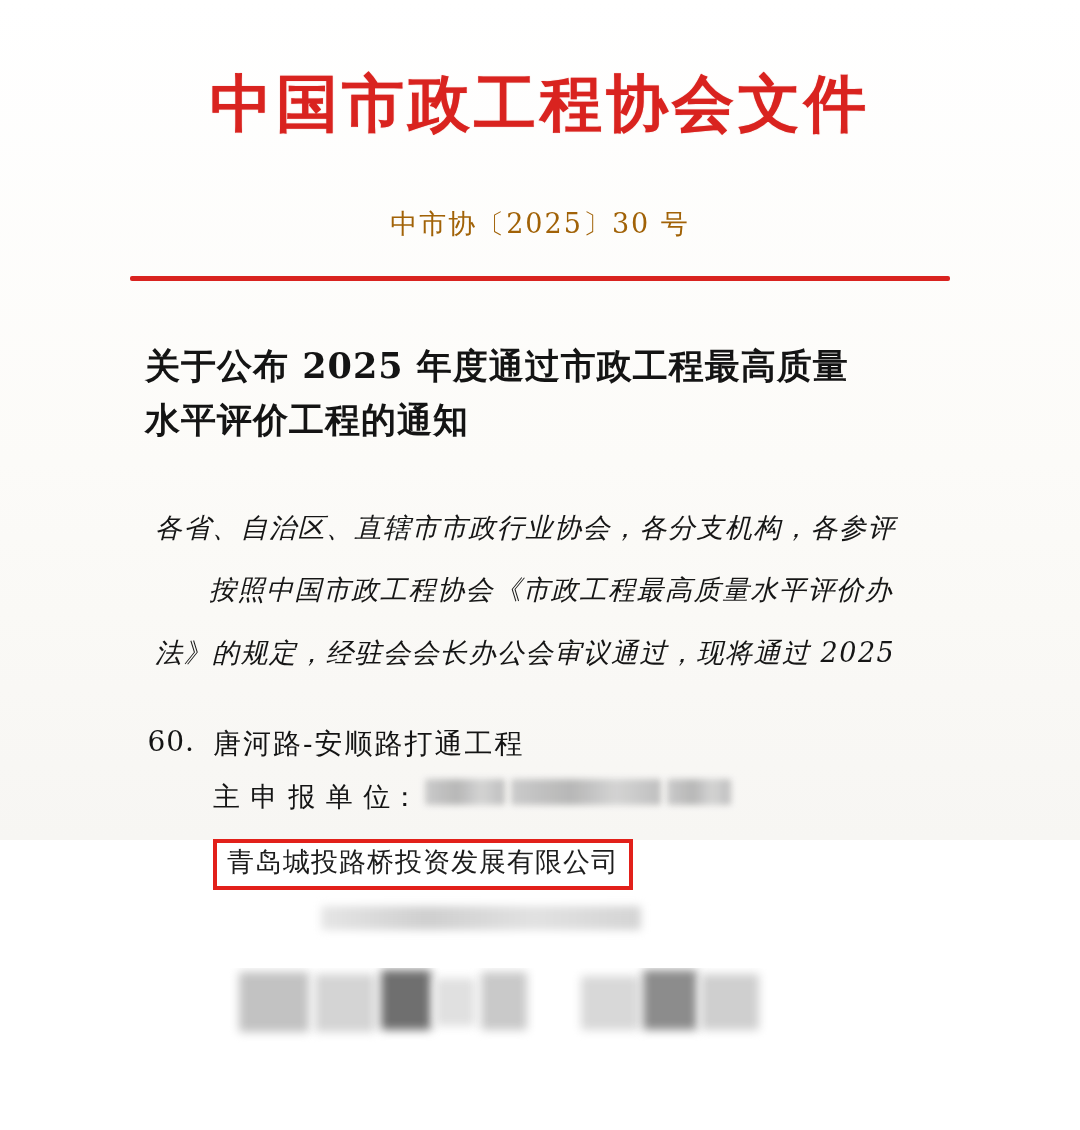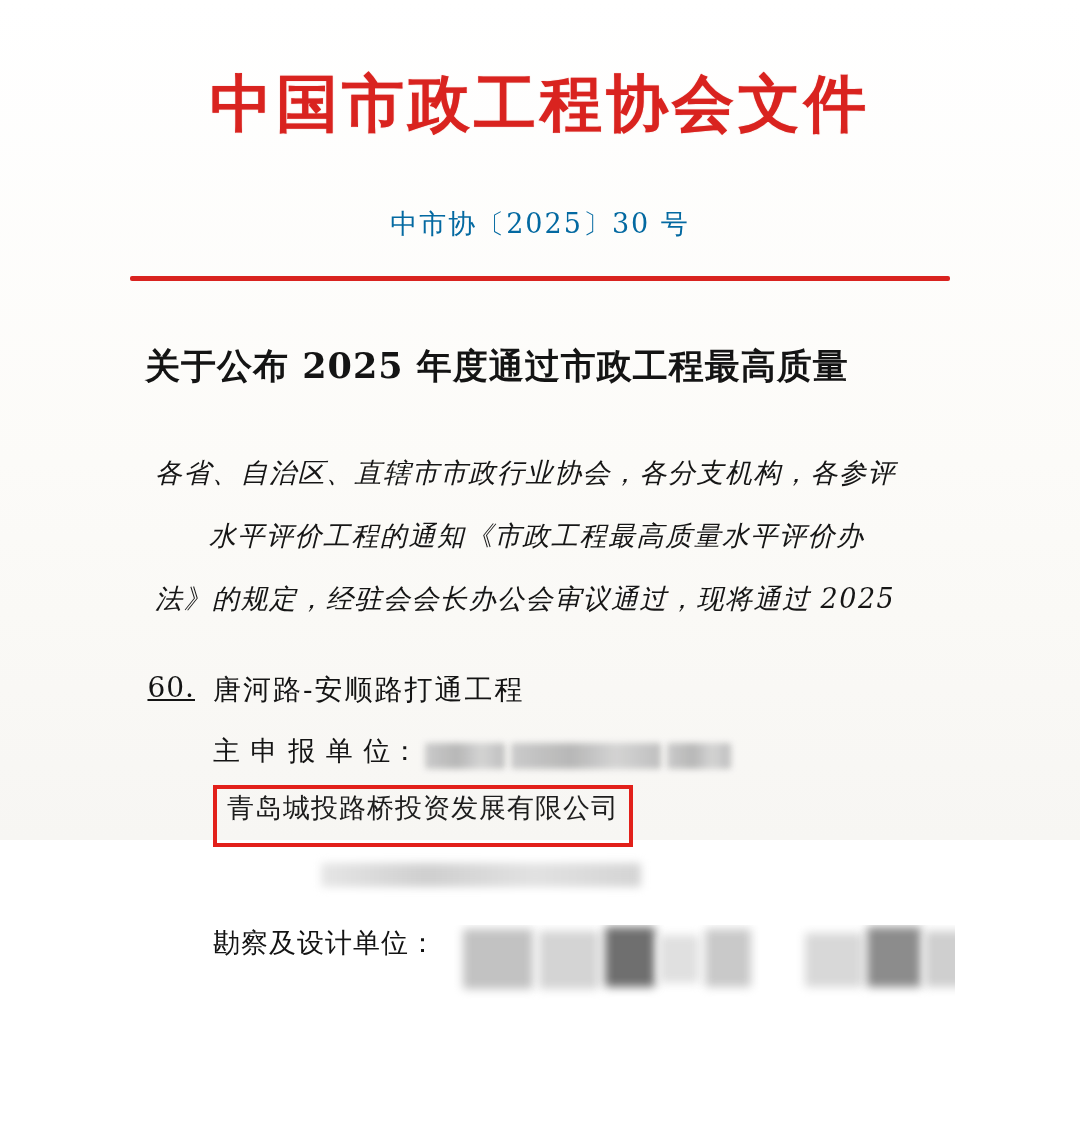--- a/index.html
+++ b/index.html
@@ -43,21 +43,21 @@
     letter-spacing: 4px;
     margin: 0;
     padding-top: 62px;
     text-shadow: 0 0 1px rgba(217,35,31,0.55);
   }
 
   .doc-number {
     text-align: center;
     font-size: 27px;
     letter-spacing: 2px;
-    color: #0369a1;
+    color: #a16207;
     margin-top: 60px;
     font-family: "DejaVu Serif", "Liberation Serif", serif;
   }
 
   .red-rule {
     margin: 34px auto 0 auto;
     width: 820px;
     height: 5px;
     background: #d9231f;
     border-radius: 2px;
@@ -100,31 +100,30 @@
   }
   .item-head {
     display: flex;
     align-items: flex-start;
     gap: 18px;
   }
   .item-no {
     width: 70px;
     text-align: right;
     font-size: 28px;
-    text-decoration: underline;
   }
   .item-name {
     font-size: 28px;
     letter-spacing: 2px;
     text-align: center;
   }
 
   .field-row {
     display: flex;
-    align-items: flex-end;
+    align-items: flex-start;
     margin-top: 16px;
     padding-left: 88px;
     min-height: 44px;
   }
   .field-label {
     font-size: 27px;
     letter-spacing: 1px;
     white-space: pre;
   }
 
@@ -138,21 +137,21 @@
     opacity: 0.95;
     vertical-align: middle;
     margin-left: 6px;
   }
   .redact.w1 { width: 80px; }
   .redact.w2 { width: 150px; }
   .redact.w3 { width: 64px; }
 
   .highlight-box {
     border: 4px solid #e2201a;
-    padding: 2px 10px 18px 10px;
+    padding: 2px 10px 7px 10px;
     display: inline-block;
     line-height: 1.2;
   }
   .highlight-text {
     font-size: 27px;
     letter-spacing: 1px;
     color: #1d1d1d;
   }
 
   .ghost-row {
@@ -204,25 +203,26 @@
   <div class="content">
 
     <h1 class="doc-title">中国市政工程协会文件</h1>
 
     <div class="doc-number">中市协〔2025〕30 号</div>
 
     <div class="red-rule"></div>
 
     <div class="subject">
       <div>关于公布 2025 年度通过市政工程最高质量</div>
+      <div>水平评价工程的通知</div>
     </div>
 
     <div class="body-block">
       <p>各省、自治区、直辖市市政行业协会，各分支机构，各参评</p>
-      <p class="indent">水平评价工程的通知《市政工程最高质量水平评价办</p>
+      <p class="indent">按照中国市政工程协会《市政工程最高质量水平评价办</p>
       <p>法》的规定，经驻会会长办公会审议通过，现将通过 2025</p>
     </div>
 
     <div class="item-block">
 
       <div class="item-head">
         <div class="item-no">60.</div>
         <div class="item-name">唐河路-安顺路打通工程</div>
       </div>
 
@@ -237,21 +237,20 @@
         <span class="highlight-box">
           <span class="highlight-text">青岛城投路桥投资发展有限公司</span>
         </span>
       </div>
 
       <div class="ghost-row">
         <span class="ghost-bar g1"></span>
       </div>
 
       <div class="survey-row">
-        <span class="field-label">勘察及设计单位：</span>
         <span class="blur-block">
           <span class="bb1"></span>
             <span class="bb2"></span>
             <span class="bb3"></span>
           <span class="bb4"></span>
             <span class="bb5"></span>
             <span class="bb6"></span>
           <span class="bb7"></span>
             <span class="bb8"></span>
 

